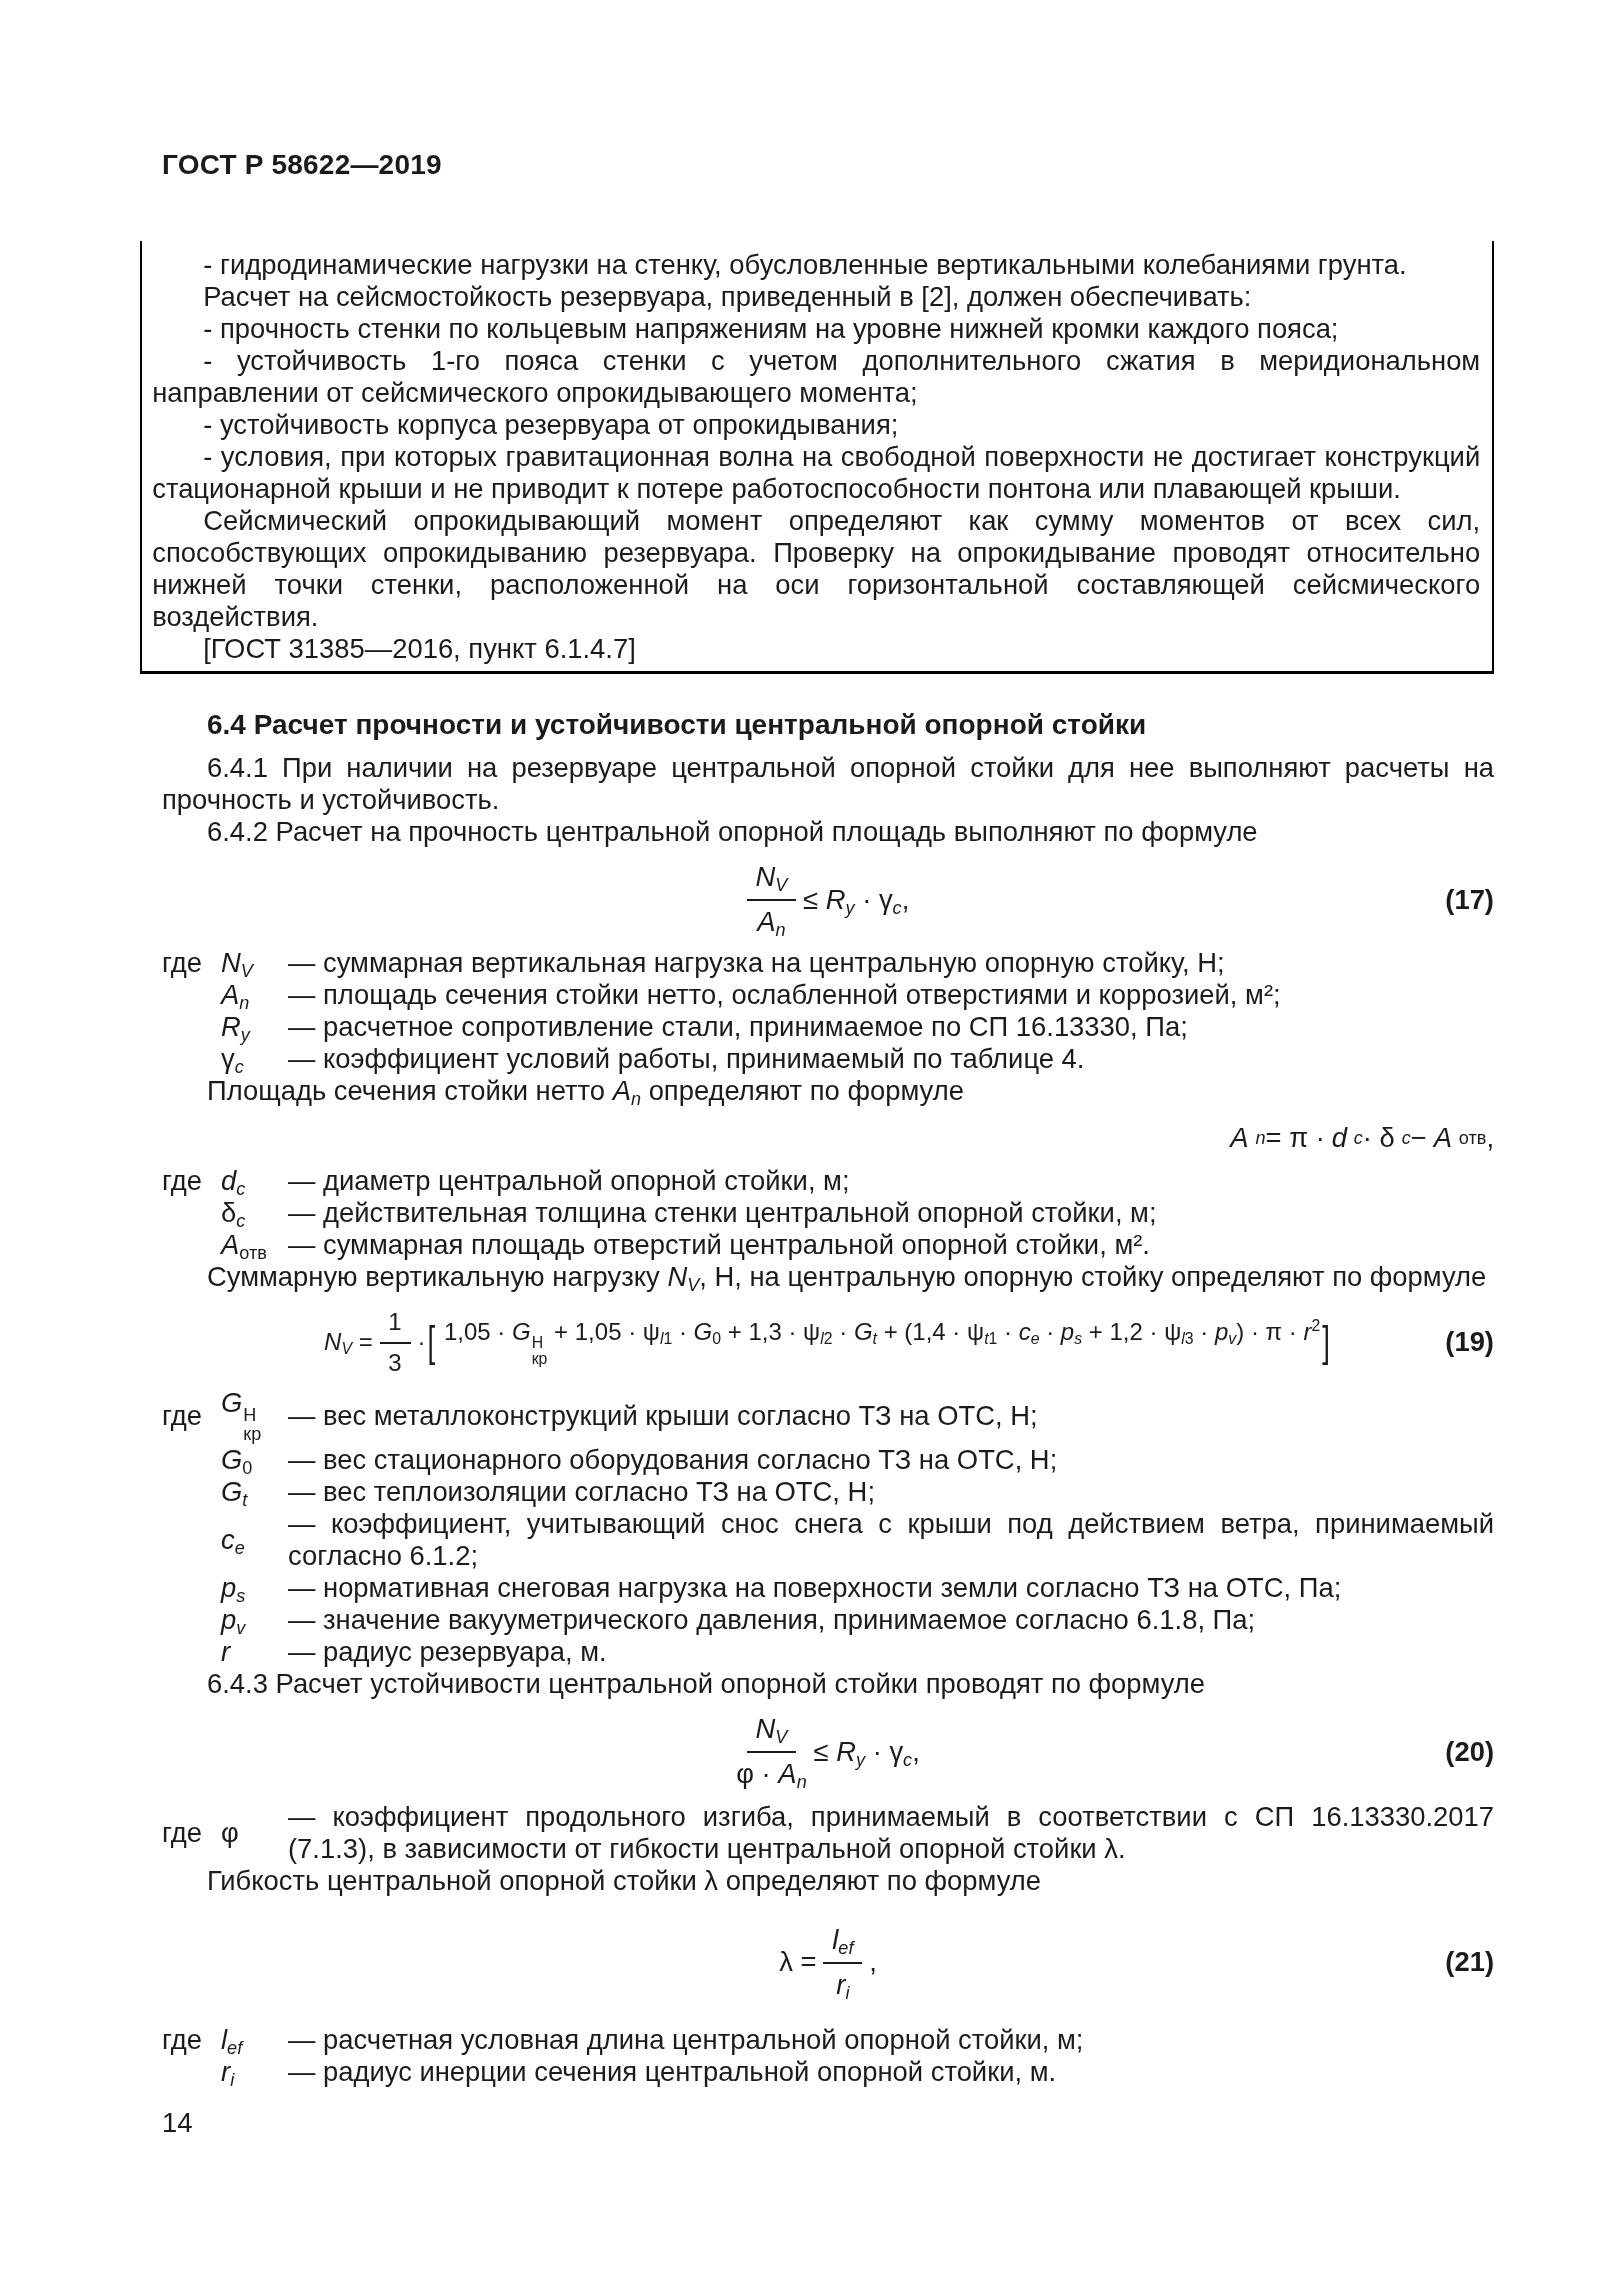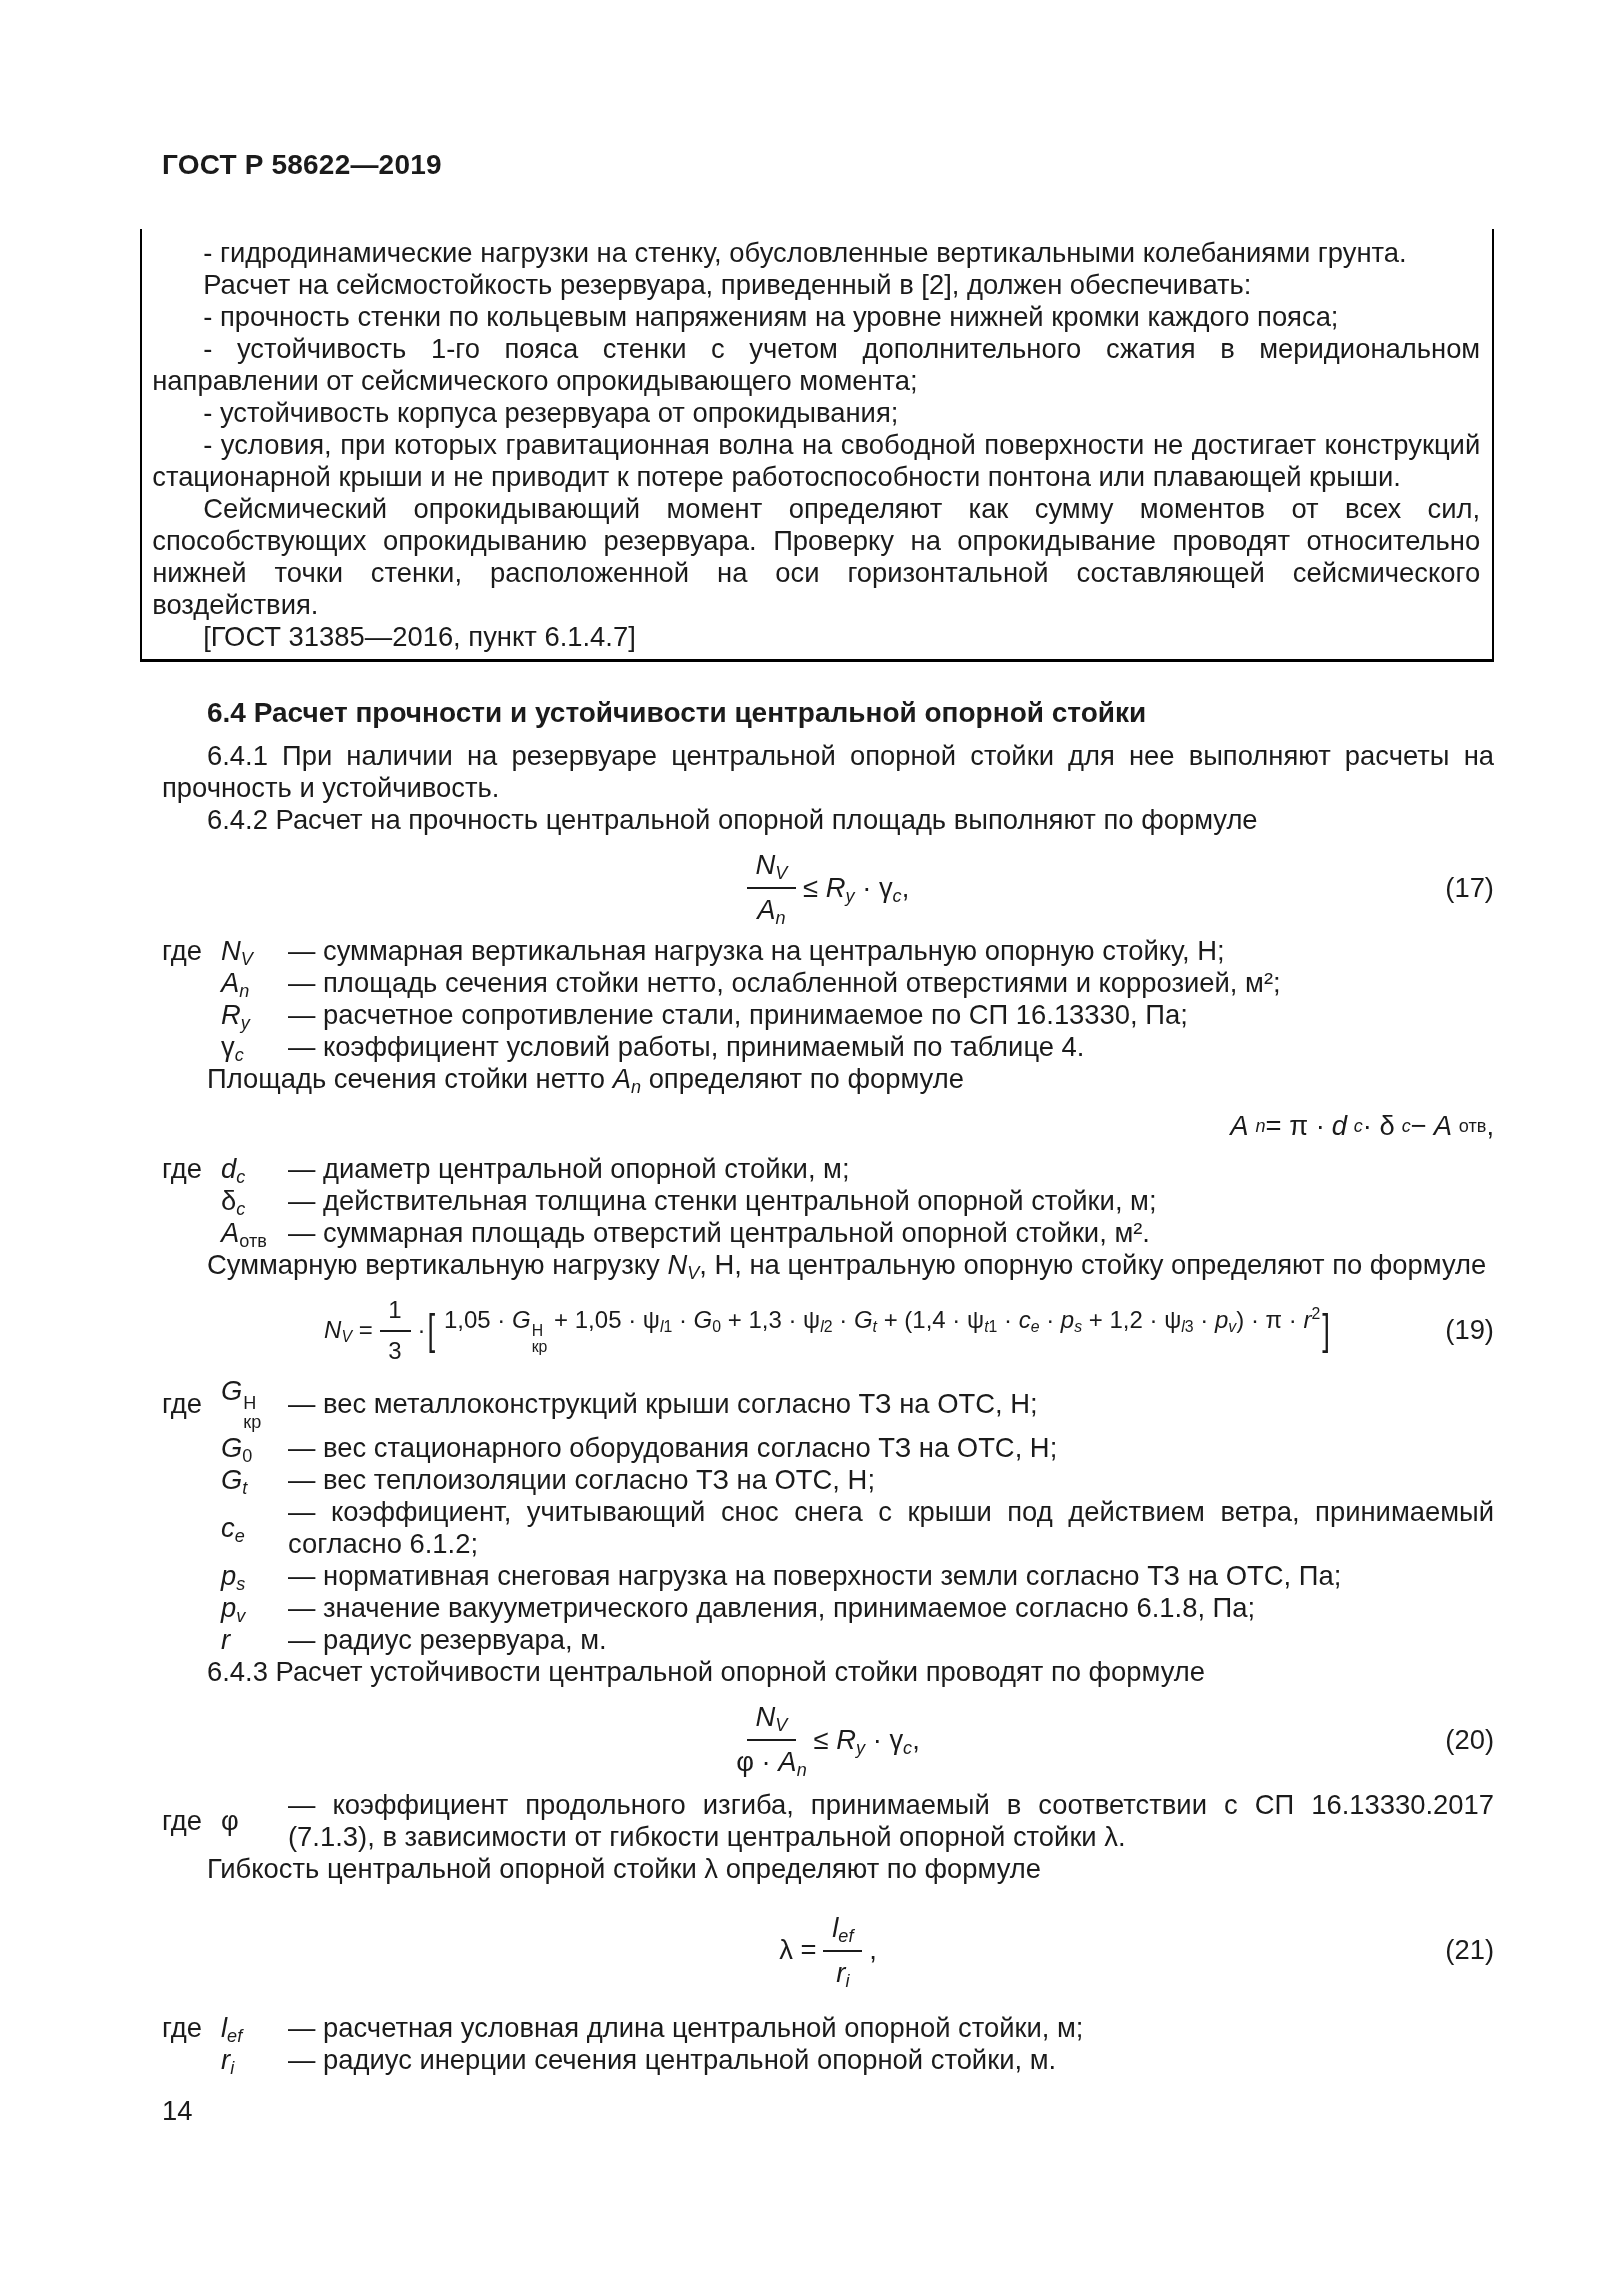--- a/index.html
+++ b/index.html
@@ -4,36 +4,36 @@
 <style>
   * { margin:0; padding:0; box-sizing:border-box; }
   html,body { background:#ffffff; }
   body{
     width:1621px; height:2293px; overflow:hidden;
     font-family:"Liberation Sans", sans-serif;
     color:#1b1b1b; font-size:27.4px; line-height:32px;
   }
   .page{ padding:149px 127px 0 162px; }
 
-  .doc-header{ font-weight:bold; font-size:28px; margin-bottom:48px; letter-spacing:0.2px; }
+  .doc-header{ font-weight:bold; font-size:28px; margin-bottom:60px; letter-spacing:0.2px; }
 
   .quote-box{
     border-left:2.9px solid #000; border-right:2.9px solid #000; border-bottom:3.9px solid #000;
     margin-left:-21.6px; padding:7.8px 11.8px 5.9px 9.8px;
   }
   .quote-box p{ text-indent:51px; text-align:justify; }
 
   .h64{ font-size:28px; font-weight:bold; text-indent:45px; margin:35px 0 0; line-height:32px; }
   p.body{ text-indent:45px; text-align:justify; }
   p.mt{ margin-top:11.8px; }
 
   
   .formula-row{ display:flex; align-items:center; }
   .f-side{ flex:1 1 0; }
-  .f-numcell{ display:flex; justify-content:flex-end; }
+  .f-numcell{ display:flex; justify-content:flex-end;font-weight:bold; }
   .f-body{ display:inline-flex; align-items:center; white-space:nowrap; line-height:1.25; }
   .f-body > * + *{ margin-left:6.9px; }
   .fr17{ margin:11.8px 0 7.8px; }
   .fr18{ margin:13.7px 0 9.8px; }
   .fr19{ margin:13.7px 0 9.8px; }
   .fr20{ margin:11.8px 0 9.8px; }
   .fr21{ margin:25.5px 0 21.6px; }
   .f19{ font-size:24px; }
 
   .frac{ display:inline-flex; flex-direction:column; align-items:center; text-align:center; vertical-align:middle; }

